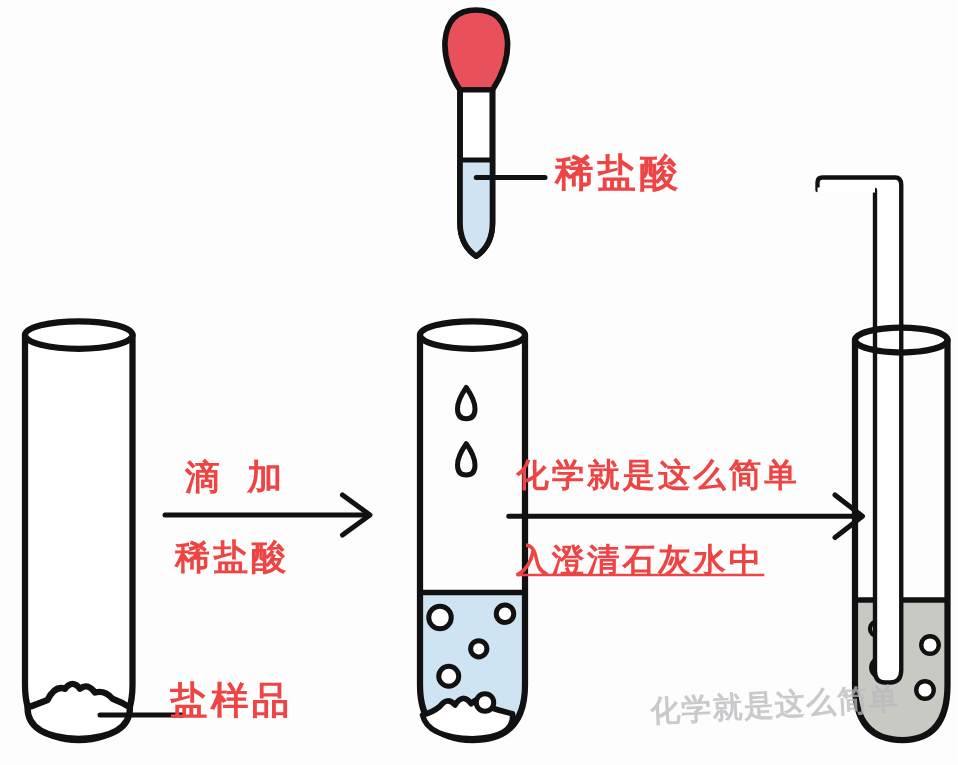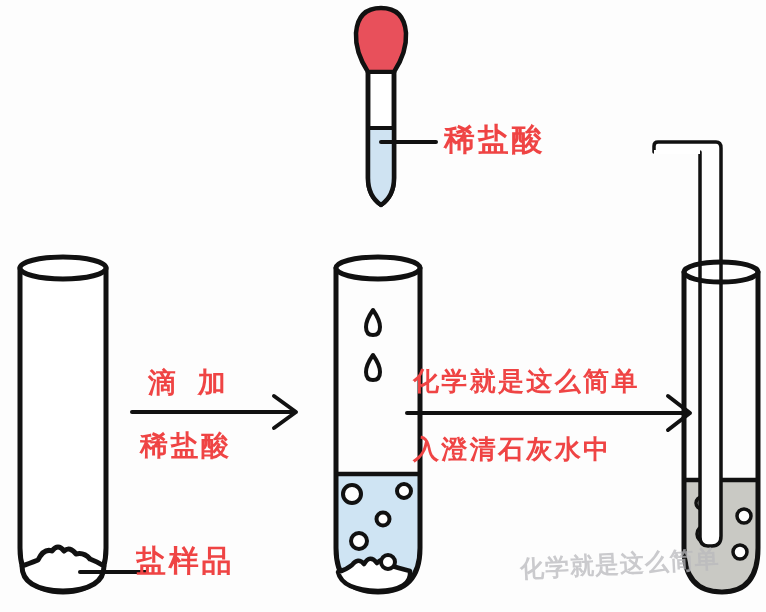--- a/index.html
+++ b/index.html
@@ -56,20 +56,21 @@
   }
   .arrow2-top {
     left: 413px;
     top: 368px;
     font-size: 26px;
   }
   .arrow2-bottom {
     left: 413px;
     top: 436px;
     font-size: 26px;
+    text-decoration: underline;
   }
   .watermark {
     position: absolute;
     white-space: nowrap;
     font-family: "DejaVu Sans", "Liberation Sans", sans-serif;
     pointer-events: none;
   }
   .wm-faint {
     left: 520px;
     top: 548px;

